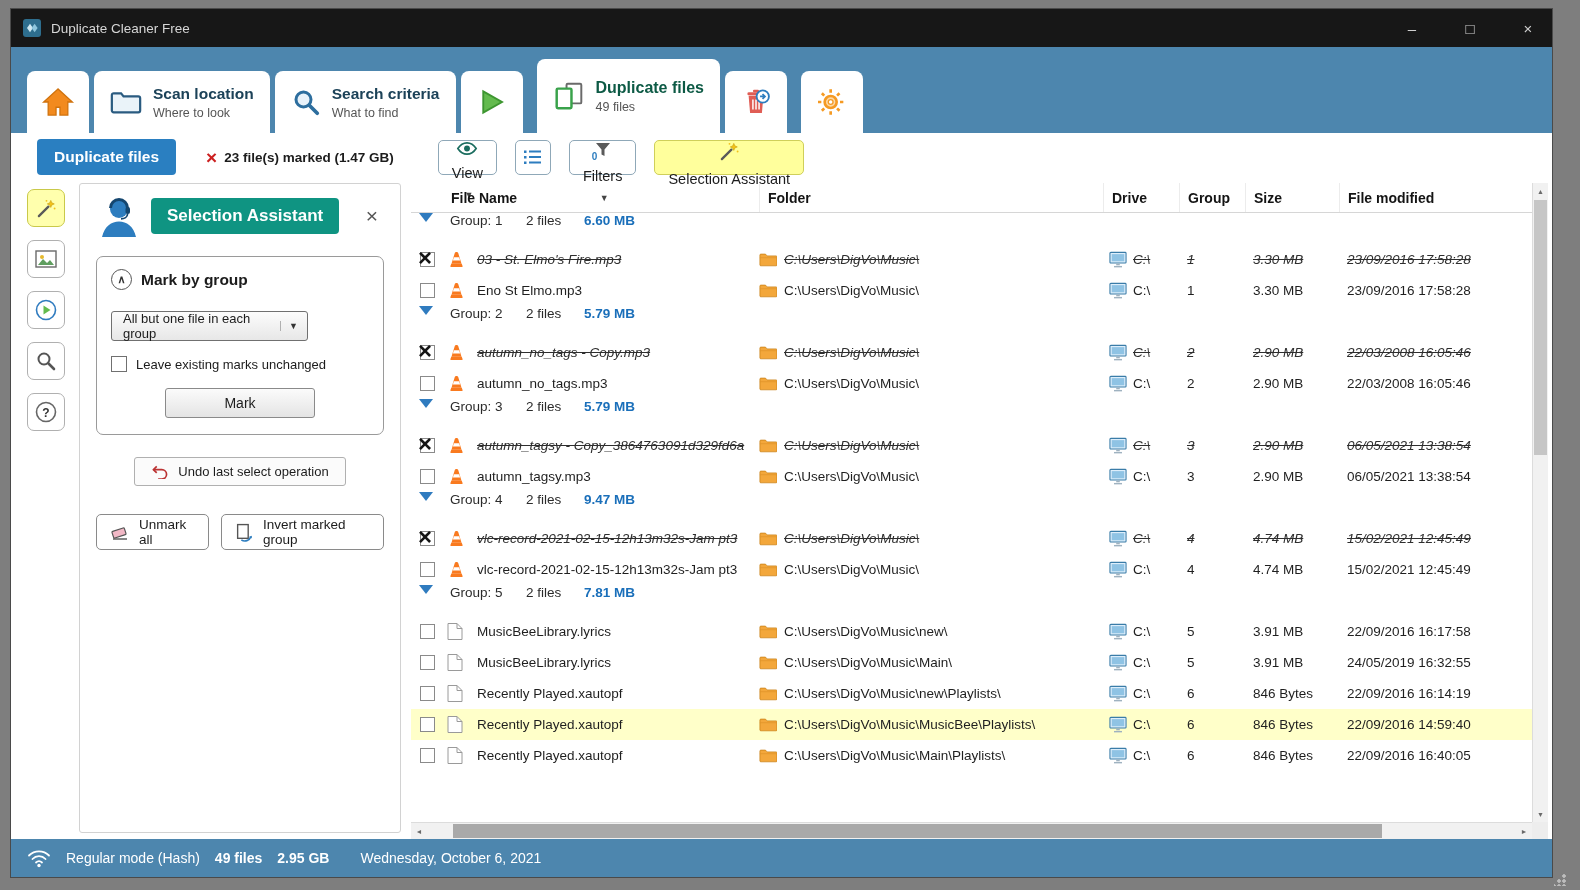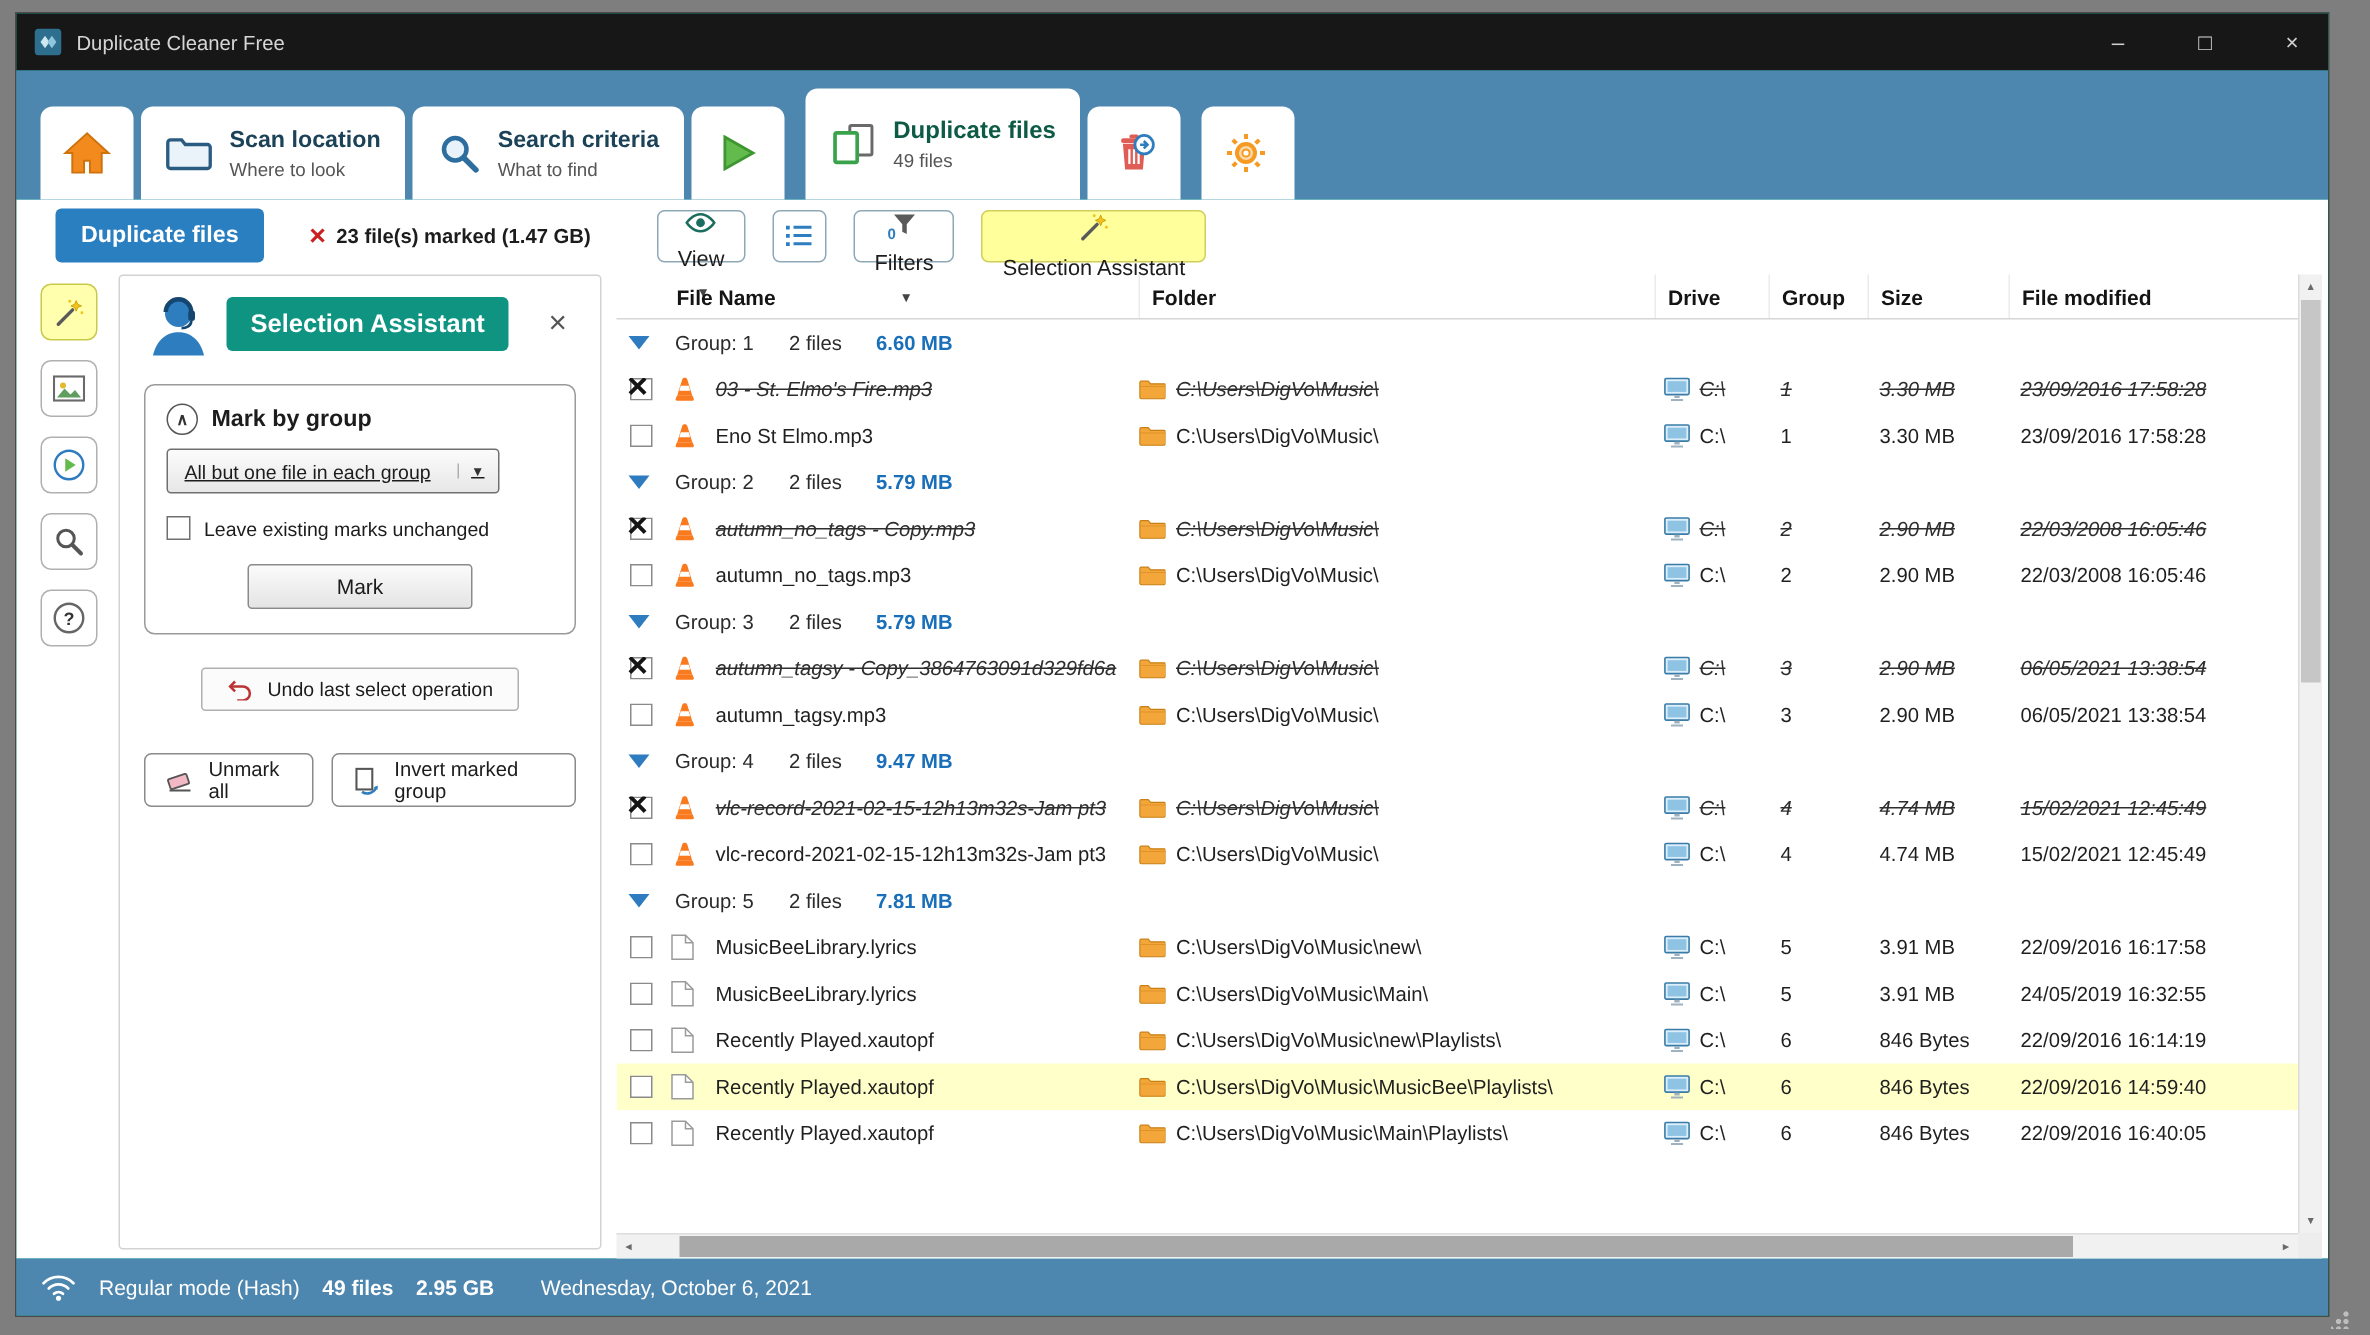--- a/index.html
+++ b/index.html
@@ -1,20 +1,20 @@
 <!DOCTYPE html>
 <html><head>
 <meta charset="utf-8">
 <style>
   * { margin:0; padding:0; box-sizing:border-box; }
   html,body { width:1580px; height:890px; overflow:hidden; font-family:"Liberation Sans", sans-serif; }
   body { background:#7e7e7e; position:relative; }
 
   .window { position:absolute; left:10px; top:8px; width:1543px; height:870px;
-            border:1px solid #4a4a4a; background:#14b8a6; display:flex; flex-direction:column; }
+            border:1px solid #4a4a4a; background:#d946ef; display:flex; flex-direction:column; }
 
   
   .titlebar { height:38px; background:#171717; display:flex; align-items:center; padding:0 0 0 12px; gap:10px; flex:none; }
   .titlebar .title { color:#d6d6d6; font-size:13.5px; }
   .titlebar .spacer { flex:1; }
   .wctrl { width:48px; height:38px; display:flex; align-items:center; justify-content:center; color:#cfcfcf; font-size:15px; cursor:default; }
 
   
   .toolbar { height:86px; background:#4d86ae; position:relative; flex:none; }
   .tabbar { position:absolute; left:16px; bottom:0; display:flex; align-items:flex-end; gap:5px; }
@@ -55,44 +55,44 @@
   .assistant { width:322px; flex:none; margin-left:6px; margin-bottom:6px; border:1px solid #d2d2d2;
                border-radius:3px; background:#fff; padding:10px 16px; }
   .sa-header { display:flex; align-items:center; gap:9px; }
   .sa-title { background:#0f9482; color:#fff; font-weight:bold; font-size:17px; padding:8px 16px; border-radius:4px; white-space:nowrap; }
   .sa-close { margin-left:auto; font-size:21px; color:#555; padding:2px 6px; }
   .mark-box { border:1px solid #9a9a9a; border-radius:7px; margin-top:18px; padding:12px 14px 16px; }
   .mark-box-title { display:flex; align-items:center; gap:9px; }
   .collapse-btn { width:21px; height:21px; border:1.5px solid #555; border-radius:50%; display:flex;
                   align-items:center; justify-content:center; font-size:11px; font-weight:bold; color:#333; flex:none; }
   .mark-box-title .lbl { font-size:15.5px; font-weight:bold; color:#1c1c1c;text-align:right; }
-  .dropdown { display:flex; justify-content:space-between; align-items:center; margin-top:9px; height:30px; width:222px;
+  .dropdown { display:flex; justify-content:space-between; align-items:center; margin-top:21px; height:30px; width:197px;
               border:1px solid #707070; border-radius:3px; background:linear-gradient(#fcfcfc,#e7e7e7);
-              padding:0 9px 0 11px; font-size:13px; color:#1c1c1c;text-decoration:underline; }
+              padding:0 9px 0 11px; font-size:13px; color:#1c1c1c; }
   .dropdown .caret { font-size:9px; color:#333; border-left:1px solid #b0b0b0; padding-left:8px; }
   .cb-row { display:flex; align-items:center; gap:9px; margin-top:15px; font-size:13px; color:#1c1c1c; }
   .cb { width:16px; height:16px; border:1px solid #707070; background:#fff; flex:none; }
   .mark-btn { display:block; margin:16px auto 0; width:150px; height:30px; background:linear-gradient(#fbfbfb,#e4e4e4);
               border:1px solid #8a8a8a; border-radius:3px; font-size:14px; color:#1c1c1c; font-family:inherit; }
   .undo-btn { margin:22px auto 0; display:flex; align-items:center; justify-content:center; gap:9px; width:212px; height:29px;
               border:1px solid #b0b0b0; border-radius:3px; background:#fbfbfb; font-size:13px; color:#1c1c1c; }
   .sa-actions { display:flex; gap:12px; margin-top:28px; justify-content:space-between; }
   .sa-actions .abtn { display:flex; align-items:center; gap:9px; height:36px; padding:0 13px; background:#fff;
                       border:1px solid #8a8a8a; border-radius:5px; font-size:13.5px; color:#1c1c1c; }
 
   
   .table-area { flex:1; min-width:0; position:relative; margin-left:10px; padding-right:16px; display:flex; flex-direction:column; }
   .thead { height:30px; flex:none; display:grid; grid-template-columns:348px 344px 76px 66px 94px minmax(0,1fr);
            border-bottom:1px solid #d6d6d6; align-items:center; }
   .th { font-size:14px; font-weight:bold; color:#141414; height:100%; display:flex; align-items:center;
         border-left:1px solid #ececec; padding-left:8px; white-space:nowrap; overflow:hidden; }
   .th:first-child { border-left:none; padding-left:40px; }
   .tbody { flex:1; min-height:0; overflow:hidden; padding-bottom:17px; }
 
-  .grow { height:31px; display:flex; align-items:center; }
+  .grow { height:31px; display:flex; align-items:flex-start; }
   .tri { width:0; height:0; border-left:7px solid transparent; border-right:7px solid transparent;
          border-top:9px solid #2f7bbf; margin-left:8px; flex:none; }
   .glabel { margin-left:17px; font-size:13.5px; color:#2b2b2b; width:76px; }
   .gfiles { font-size:13.5px; color:#2b2b2b; width:58px; }
   .gsize { font-weight:bold; color:#1a6fba; font-size:13.5px; }
 
   .trow { display:grid; grid-template-columns:36px 30px 282px 344px 76px 66px 94px minmax(0,1fr);
           align-items:center; height:31px; font-size:13.5px; color:#1f1f1f; }
   .trow.highlight { background:#ffffc9; }
   .cell { min-width:0; white-space:nowrap; overflow:hidden; }

